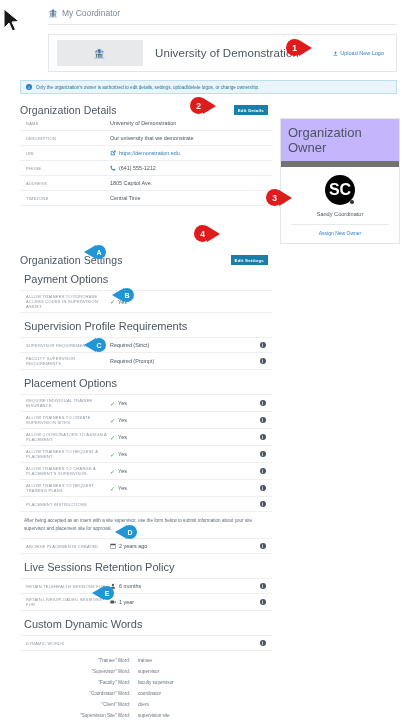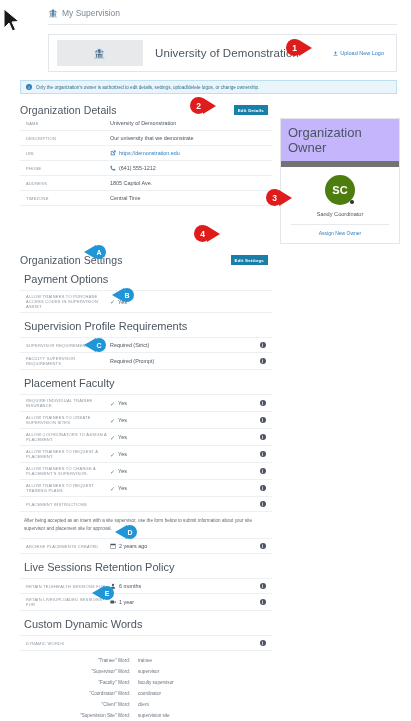--- a/index.html
+++ b/index.html
@@ -87,22 +87,22 @@
   .check { color:#3aa757; font-size:6px; }
 
   
   .owner-card { border:1px solid #e2e6ea; background:#fff; }
   .owner-head {
     background:#c4b5fd; padding:6px 7px; font-size:13px; color:#4a5560;
     border-bottom:6px solid #737373;
   }
   .owner-body { padding:8px 6px 5px; text-align:center; }
   .avatar {
-    width:30px;height:30px;border-radius:50%;background:#4d7c0f;
-    color:#fff;font-size:11px;font-weight:bold;
+    width:30px;height:30px;border-radius:50%;background:#000000;
+    color:#fff;font-size:16px;font-weight:bold;
     display:flex;align-items:center;justify-content:center;margin:0 auto;
     position:relative;
   }
   .avatar::after{
     content:""; position:absolute; right:1px; bottom:1px;
     width:4px;height:4px;border-radius:50%;background:#2a2f38;
   }
   .owner-name { font-size:5.6px; color:#4a5560; margin-top:6px; }
   .owner-sep { border-top:1px solid #e7eaed; margin:7px 4px 0; }
   .assign-link { font-size:5px; color:#2f7fc1; padding:5px 0 2px; }
@@ -147,21 +147,21 @@
   
   .cursor { position:absolute; left:2px; top:8px; z-index:60; }
 </style>
 </head>
 <body>
 
 <div class="page">
 
   <div class="breadcrumb">
     <span class="bc-icon">🏦</span>
-    <span>My Supervision</span>
+    <span>My Coordinator</span>
   </div>
   <div class="bc-rule"></div>
 
   <div class="logo-card">
     <div class="logo-box">🏦</div>
     <div class="org-title">University of Demonstration</div>
     <div class="upload-link">
       <svg viewBox="0 0 16 16">
           <path fill="#2f7fc1" d="M8 1 L12 6 H9 V10 H7 V6 H4 Z M2 12 H14 V14 H2 Z"></path>
         </svg>
@@ -267,21 +267,21 @@
         <span class="i-info">i</span>
       </div>
       <div class="drow">
         <div class="dlabel">FACULTY SUPERVISOR REQUIREMENTS</div>
         <div class="dval">
           <span>Required (Prompt)</span>
         </div>
         <span class="i-info">i</span>
       </div>
       <div class="sub-head">
-        <span>Placement Faculty</span>
+        <span>Placement Options</span>
       </div>
       <div class="drow">
         <div class="dlabel">REQUIRE INDIVIDUAL TRAINEE INSURANCE</div>
         <div class="dval">
           <span class="check">✓</span>
           <span>Yes</span>
         </div>
         <span class="i-info">i</span>
       </div>
       <div class="drow">

